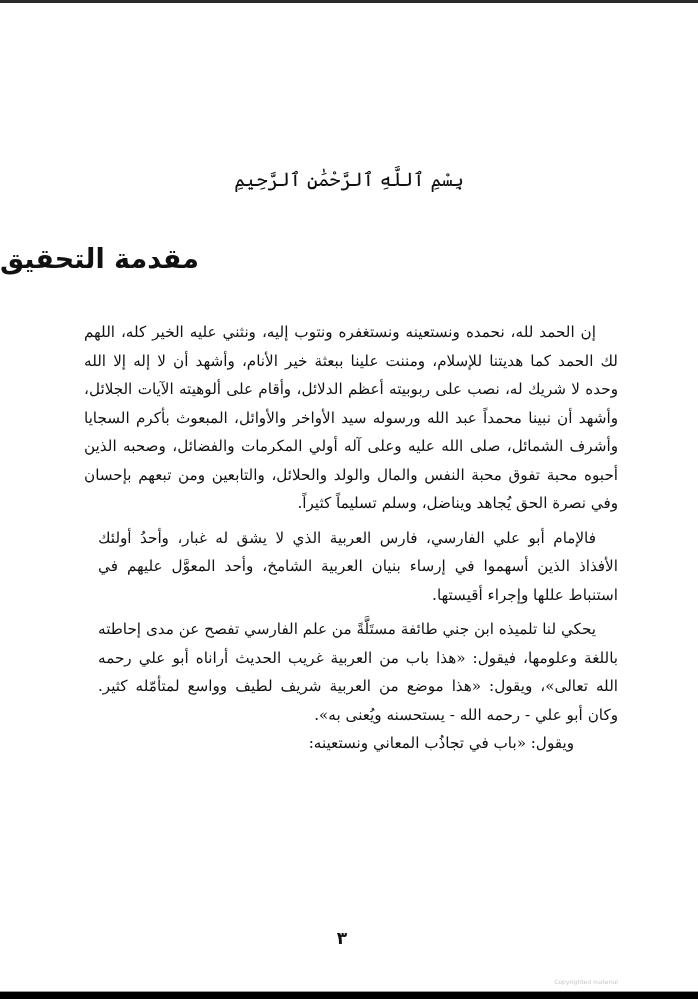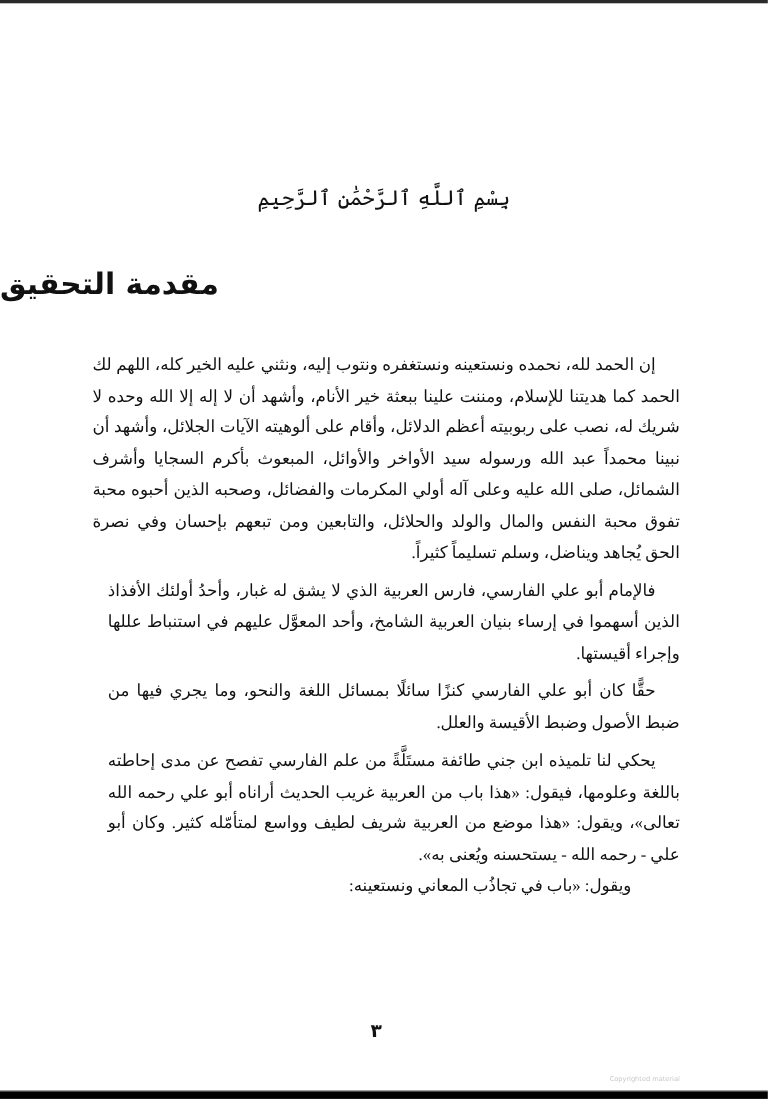--- a/index.html
+++ b/index.html
@@ -33,21 +33,21 @@
       text-align: left; direction: rtl;
       font-family: "DejaVu Sans", sans-serif;
       font-weight: bold; font-size: 27px; color: #111;
     }
     .body-text {
       position: absolute; left: 84px; width: 534px; top: 318px;
       direction: rtl; text-align: justify;
       font-family: "DejaVu Serif", serif;
       font-size: 15.2px; line-height: 28.5px; color: #111;
     }
-    .body-text p { margin: 0; text-indent: 22px; text-align-last: right; font-family: Liberation Serif, serif; }
+    .body-text p { margin: 0; text-indent: 22px; text-align-last: right; }
     .body-text p.gap { margin-top: 6px; margin-left: 14px; }
     .body-text p.indent2 { text-indent: 44px; }
     .page-number {
       position: absolute; left: 0; width: 698px; top: 928px;
       text-align: center;
       font-family: "DejaVu Sans", sans-serif; font-weight: bold;
       font-size: 17px; color: #111; padding-right: 14px; box-sizing: border-box;
     }
     .watermark {
       position: absolute; right: 14px; top: 978px;
@@ -59,21 +59,20 @@
 
 <div class="top-border"></div>
 
 <div class="page">
   <div class="basmala">بِسْمِ ٱللَّهِ ٱلرَّحْمَٰنِ ٱلرَّحِيمِ</div>
   <div class="title">مقدمة التحقيق</div>
 
   <div class="body-text">
     <p>إن الحمد لله، نحمده ونستعينه ونستغفره ونتوب إليه، ونثني عليه الخير كله، اللهم لك الحمد كما هديتنا للإسلام، ومننت علينا ببعثة خير الأنام، وأشهد أن لا إله إلا الله وحده لا شريك له، نصب على ربوبيته أعظم الدلائل، وأقام على ألوهيته الآيات الجلائل، وأشهد أن نبينا محمداً عبد الله ورسوله سيد الأواخر والأوائل، المبعوث بأكرم السجايا وأشرف الشمائل، صلى الله عليه وعلى آله أولي المكرمات والفضائل، وصحبه الذين أحبوه محبة تفوق محبة النفس والمال والولد والحلائل، والتابعين ومن تبعهم بإحسان وفي نصرة الحق يُجاهد ويناضل، وسلم تسليماً كثيراً.</p>
     <p class="gap">فالإمام أبو علي الفارسي، فارس العربية الذي لا يشق له غبار، وأحدُ أولئك الأفذاذ الذين أسهموا في إرساء بنيان العربية الشامخ، وأحد المعوَّل عليهم في استنباط عللها وإجراء أقيستها.</p>
-    <p class="gap">حقًّا كان أبو علي الفارسي كنزًا سائلًا بمسائل اللغة والنحو، وما يجري فيها من ضبط الأصول وضبط الأقيسة والعلل.</p>
     <p class="gap">يحكي لنا تلميذه ابن جني طائفة مستَلَّةً من علم الفارسي تفصح عن مدى إحاطته باللغة وعلومها، فيقول: «هذا باب من العربية غريب الحديث أراناه أبو علي رحمه الله تعالى»، ويقول: «هذا موضع من العربية شريف لطيف وواسع لمتأمّله كثير. وكان أبو علي - رحمه الله - يستحسنه ويُعنى به».</p>
     <p class="indent2">ويقول: «باب في تجاذُب المعاني ونستعينه:</p>
   </div>
 
   <div class="page-number">٣</div>
   <div class="watermark">Copyrighted material</div>
 </div>
 
 <div class="bottom-border"></div>
 

